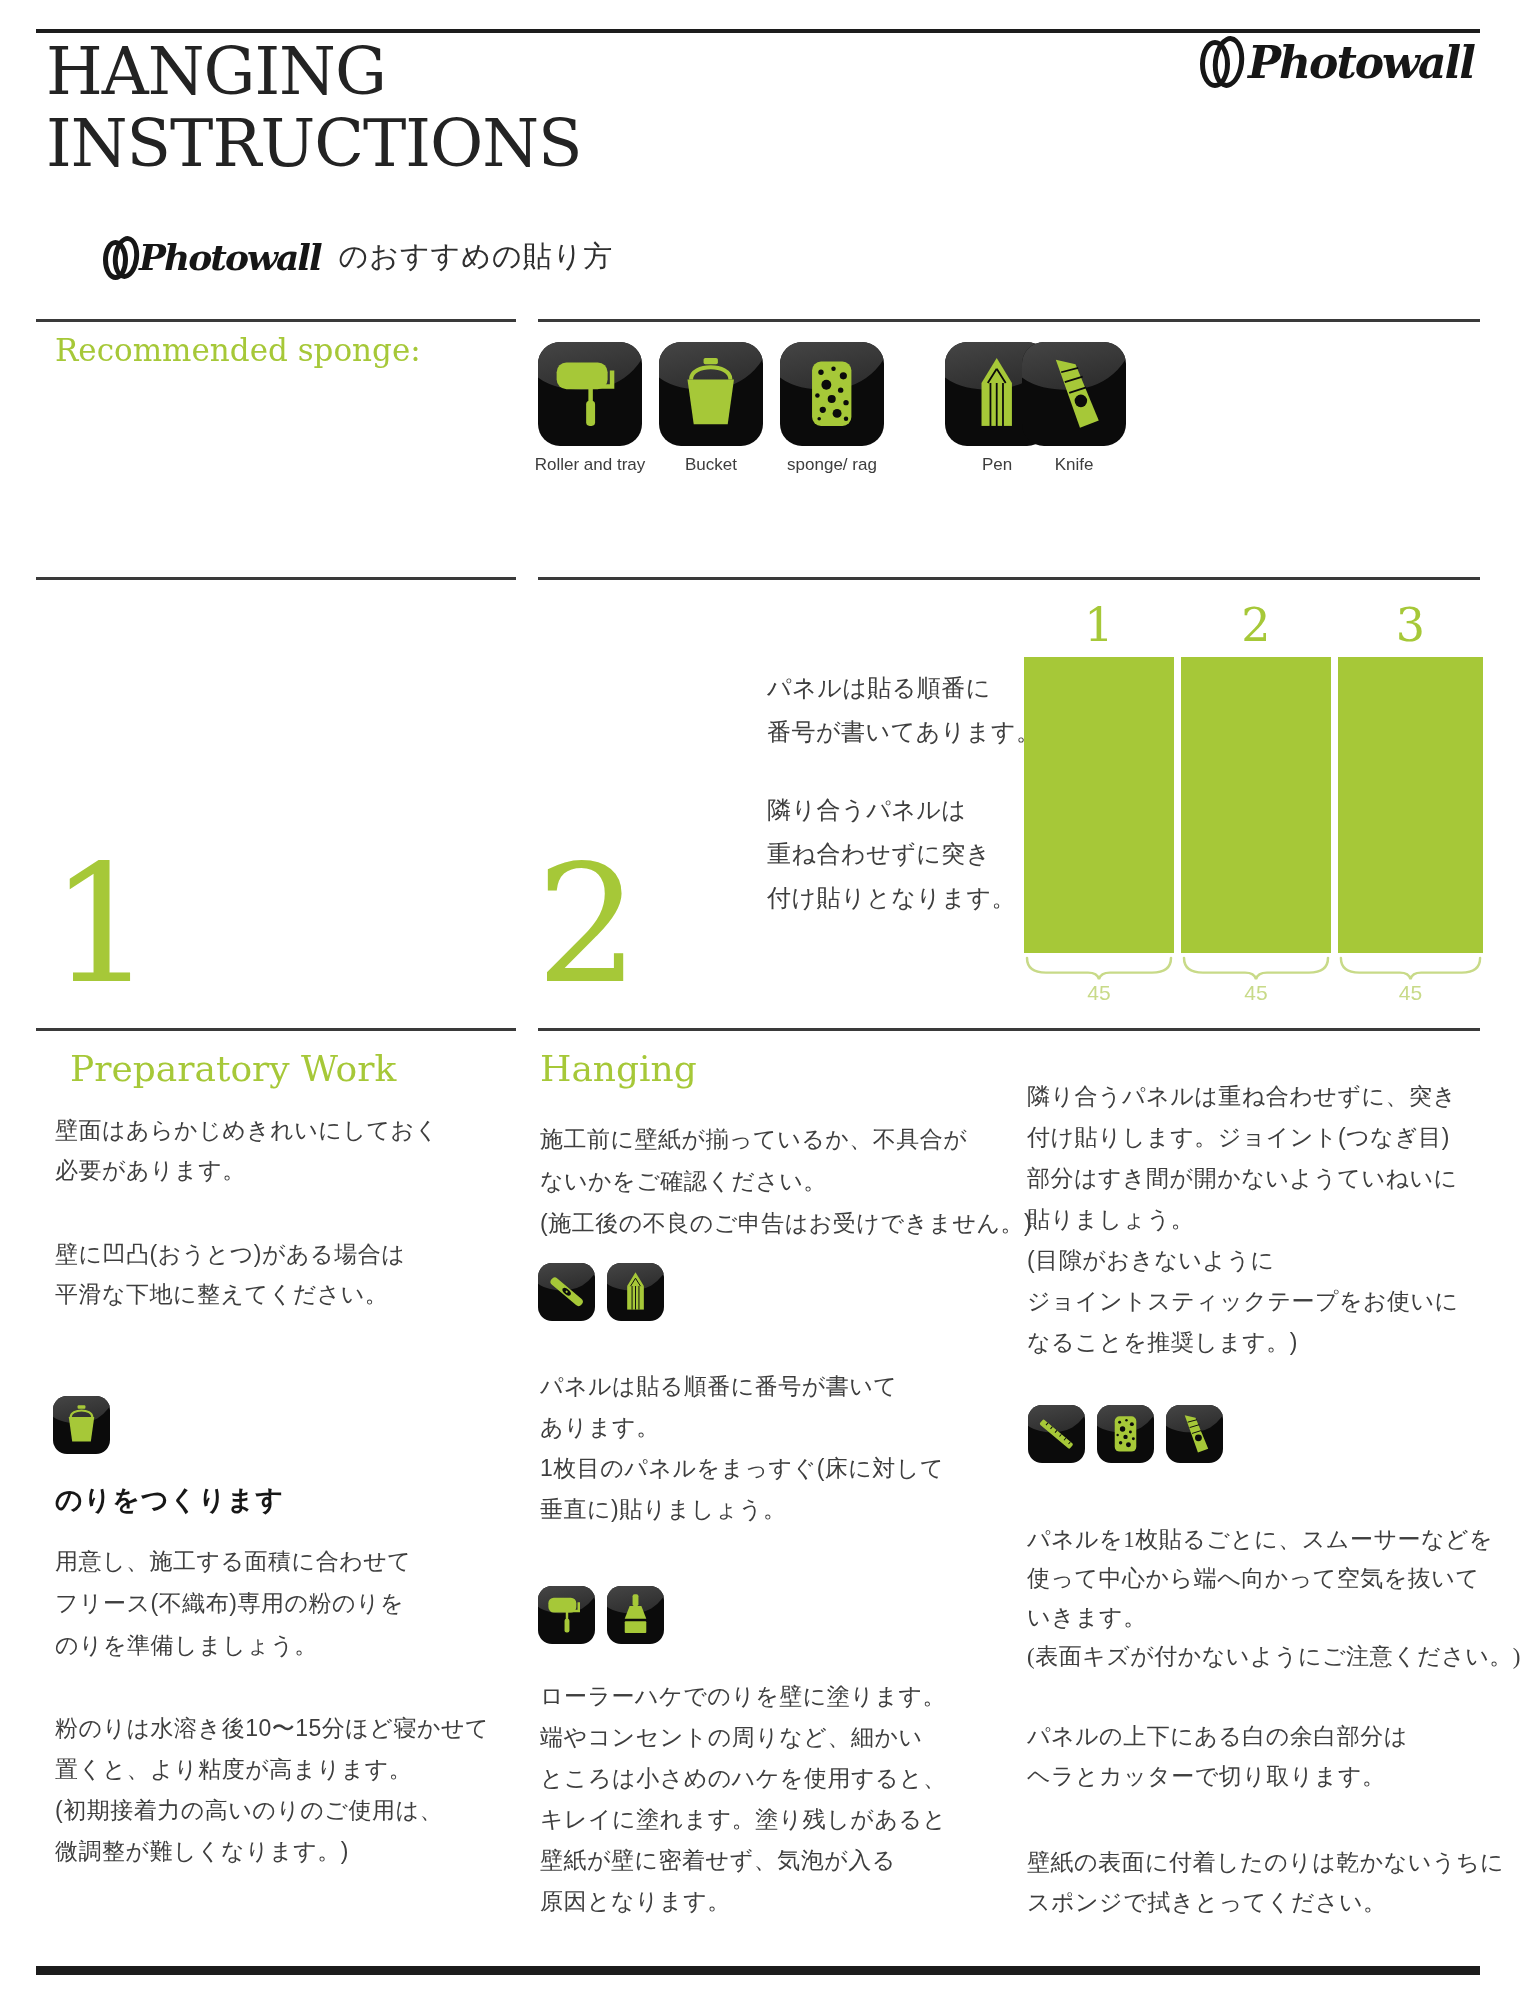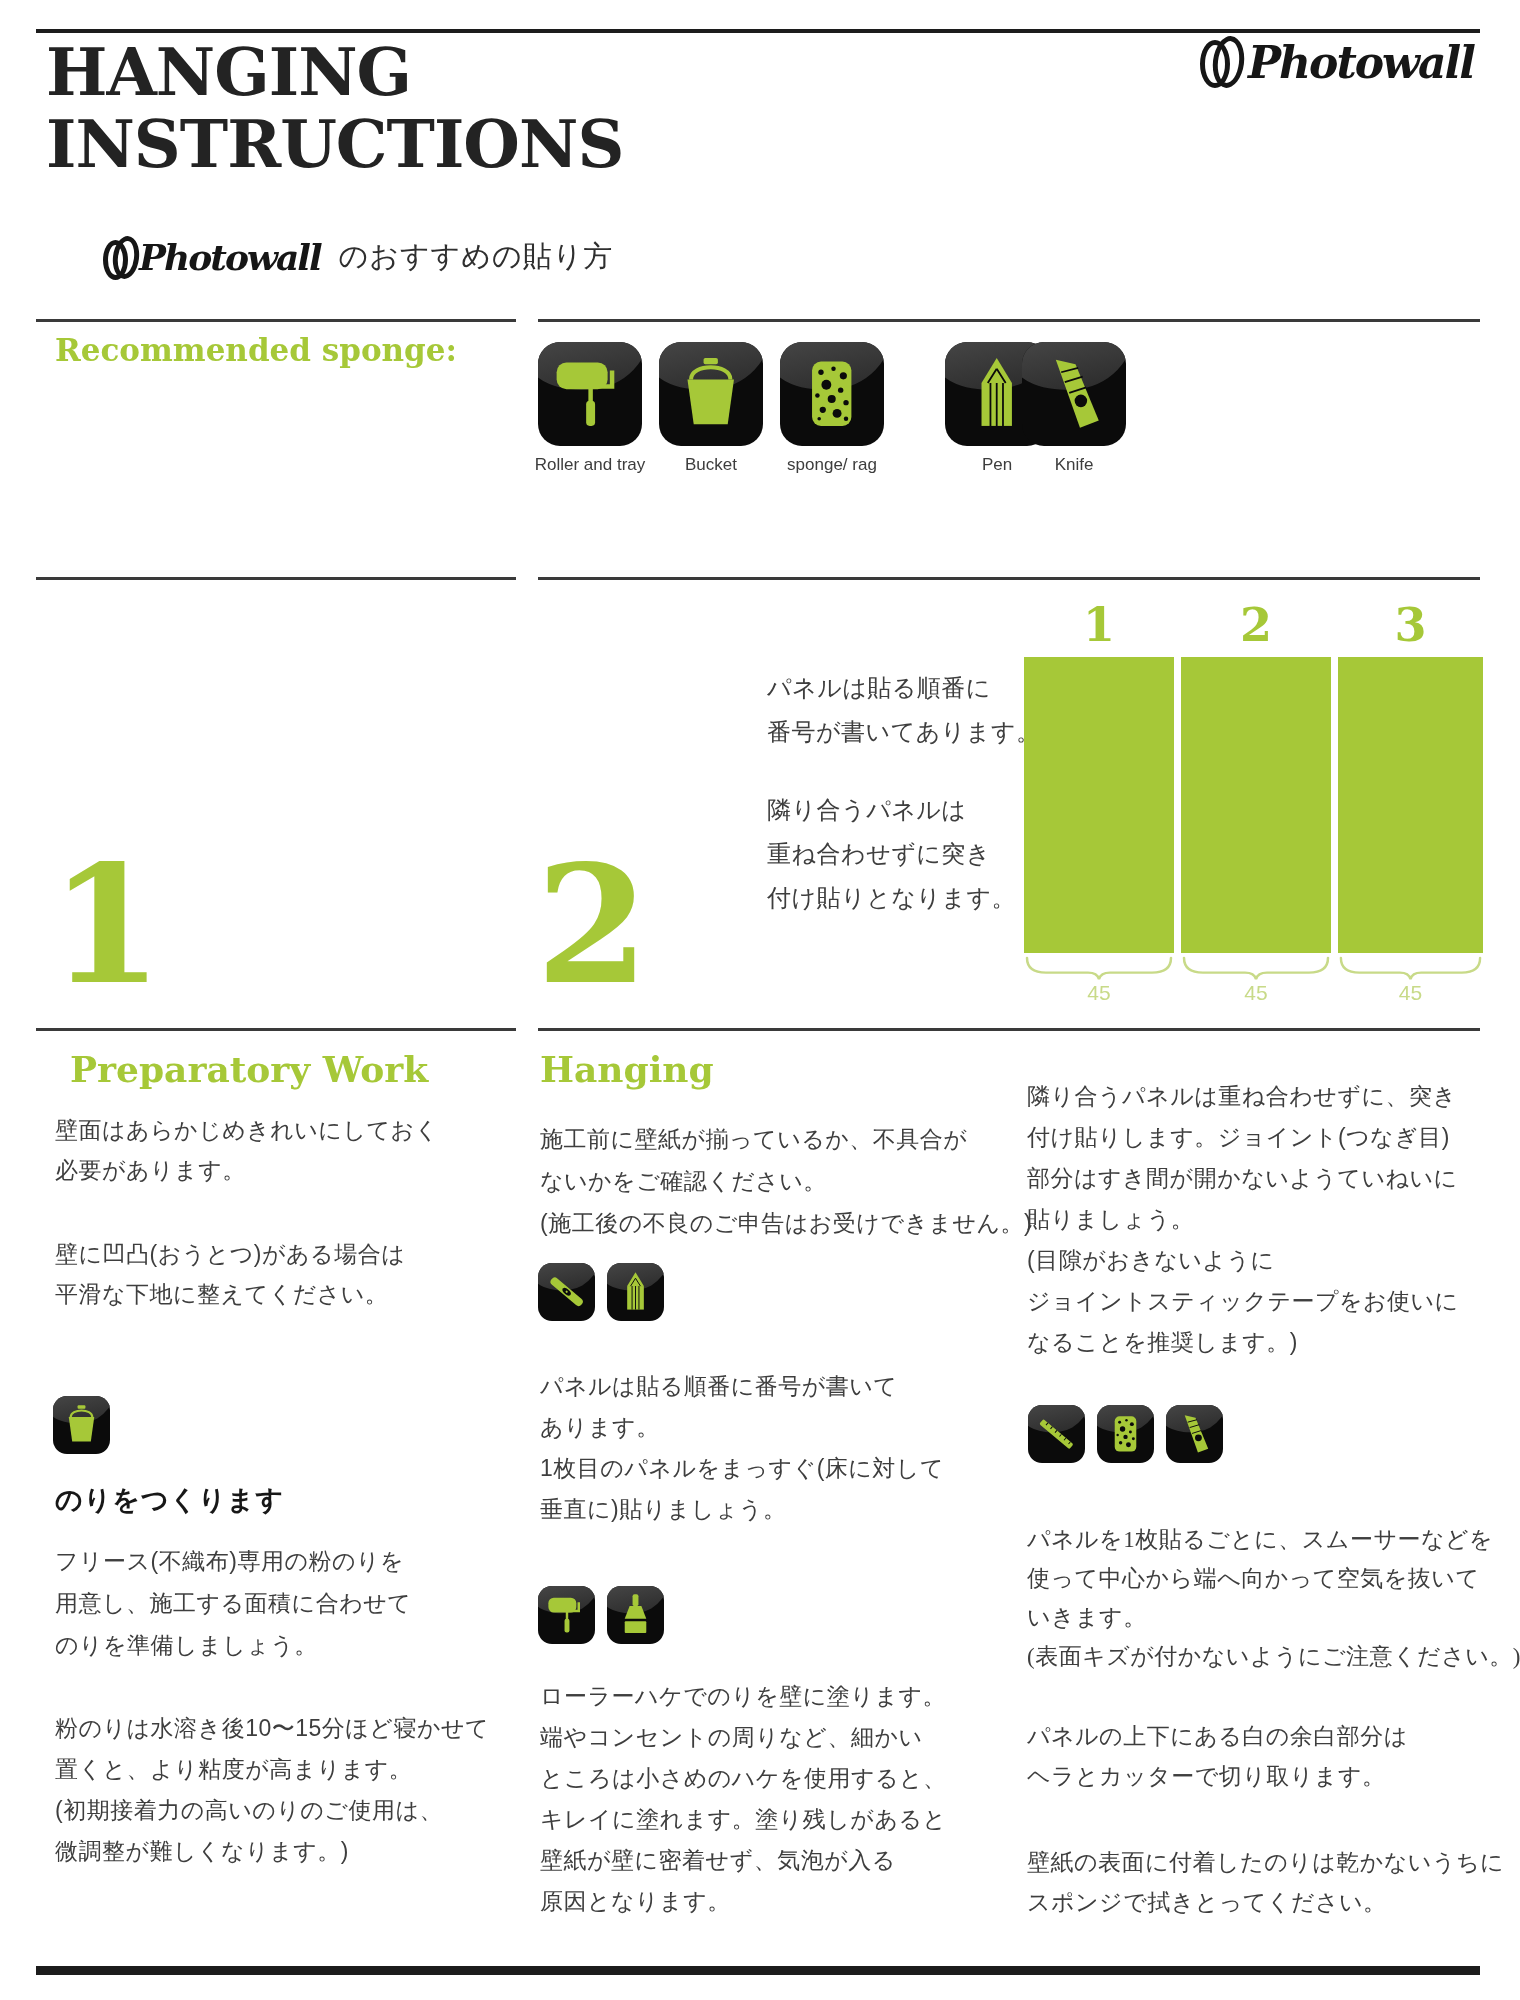--- a/index.html
+++ b/index.html
@@ -3,21 +3,21 @@
 <meta charset="utf-8">
 <style>
   :root{
     --green:#a6c838; --light-green:#c8da88; --ink:#232323; --body:#3e3e3e; --tile:#0b0b0b;
   }
   html,body{margin:0;padding:0;background:#ffffff;}
   .page{position:relative;width:1520px;height:2000px;background:#fff;overflow:hidden;
         font-family:"Liberation Sans","DejaVu Sans",sans-serif;}
   .rule{position:absolute;height:3px;background:#3a3a3a;}
   .bar{position:absolute;background:#1c1c1c;}
-  .slab{font-family:"DejaVu Serif","Liberation Serif",serif;font-weight:bold;}
+  .slab{font-family:"DejaVu Serif","Liberation Serif",serif;font-weight:normal;}
   .title{position:absolute;left:46px;top:36px;font-size:65px;line-height:72px;color:var(--ink);letter-spacing:-1px;}
   .logo{position:absolute;display:flex;align-items:center;}
   .logo .mark{position:relative;display:inline-block;}
   .logo .mark i{position:absolute;border:5px solid #161616;border-radius:50%;display:block;}
   .logo-text{font-family:"DejaVu Serif","Liberation Serif",serif;font-style:italic;font-weight:bold;color:#161616;letter-spacing:-2px;}
   #logo-main{left:1200px;top:36px;}
   #logo-main .mark{width:40px;height:52px;}
   #logo-main .mark i.a{left:0;top:4px;width:20px;height:38px;}
   #logo-main .mark i.b{left:13px;top:0;width:21px;height:42px;transform:rotate(7deg);}
   #logo-main .logo-text{font-size:44px;margin-left:8px;}
@@ -228,22 +228,22 @@
     </div>
   <div id="bucket-small" class="tile tile-sm">
     <svg viewBox="0 0 100 100">
       <path d="M24 34 h52 l-7 50 h-38 z" fill="#a6c838"></path>
       <path d="M28 34 C28 16 72 16 72 34" stroke="#a6c838" stroke-width="4.5" fill="none"></path>
       <rect x="42" y="10" width="16" height="7" rx="2" fill="#a6c838"></rect>
     </svg>
   </div>
   <div id="glue-heading">のりをつくります</div>
   <div class="jp-block" id="prep-p3">
+      <div>用意し、施工する面積に合わせて</div>
       <div>フリース(不織布)専用の粉のりを</div>
-      <div>用意し、施工する面積に合わせて</div>
       <div>のりを準備しましょう。</div>
     </div>
   <div class="jp-block" id="prep-p4">
       <div>粉のりは水溶き後10〜15分ほど寝かせて</div>
       <div>置くと、より粘度が高まります。</div>
       <div>(初期接着力の高いのりのご使用は、</div>
       <div>微調整が難しくなります。)</div>
     </div>
 
   <div class="jp-block" id="hang-p1">

